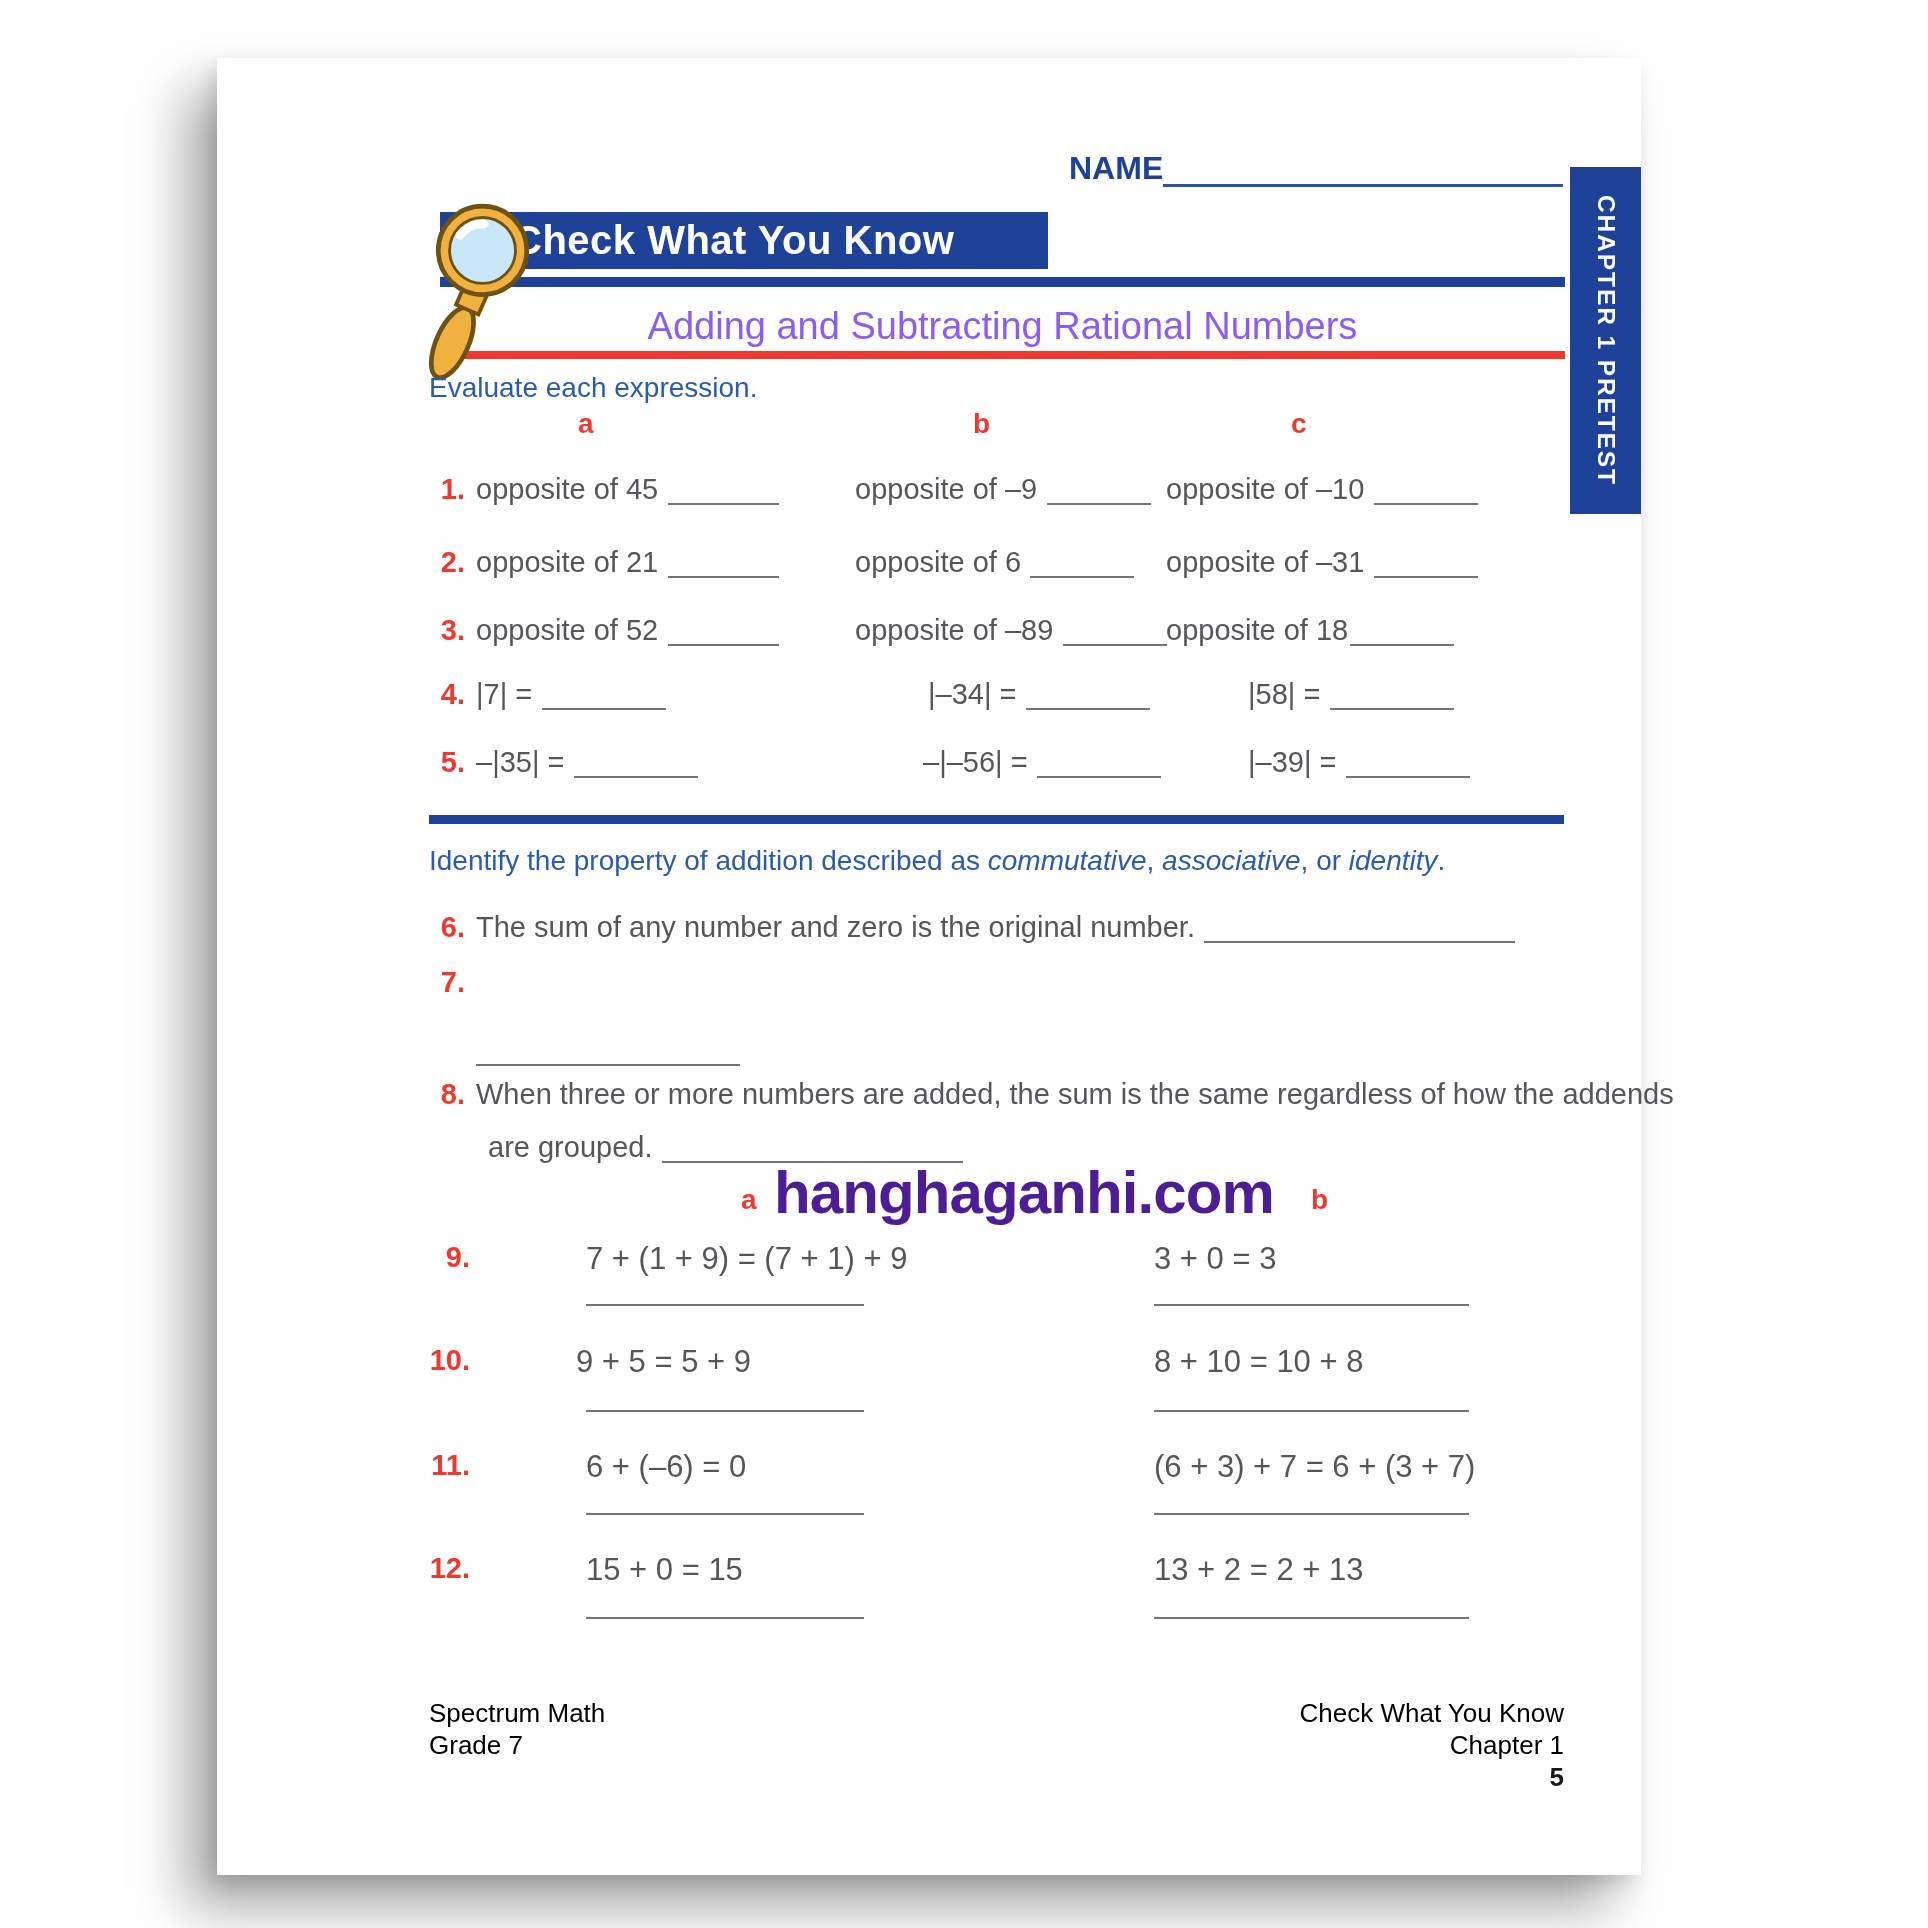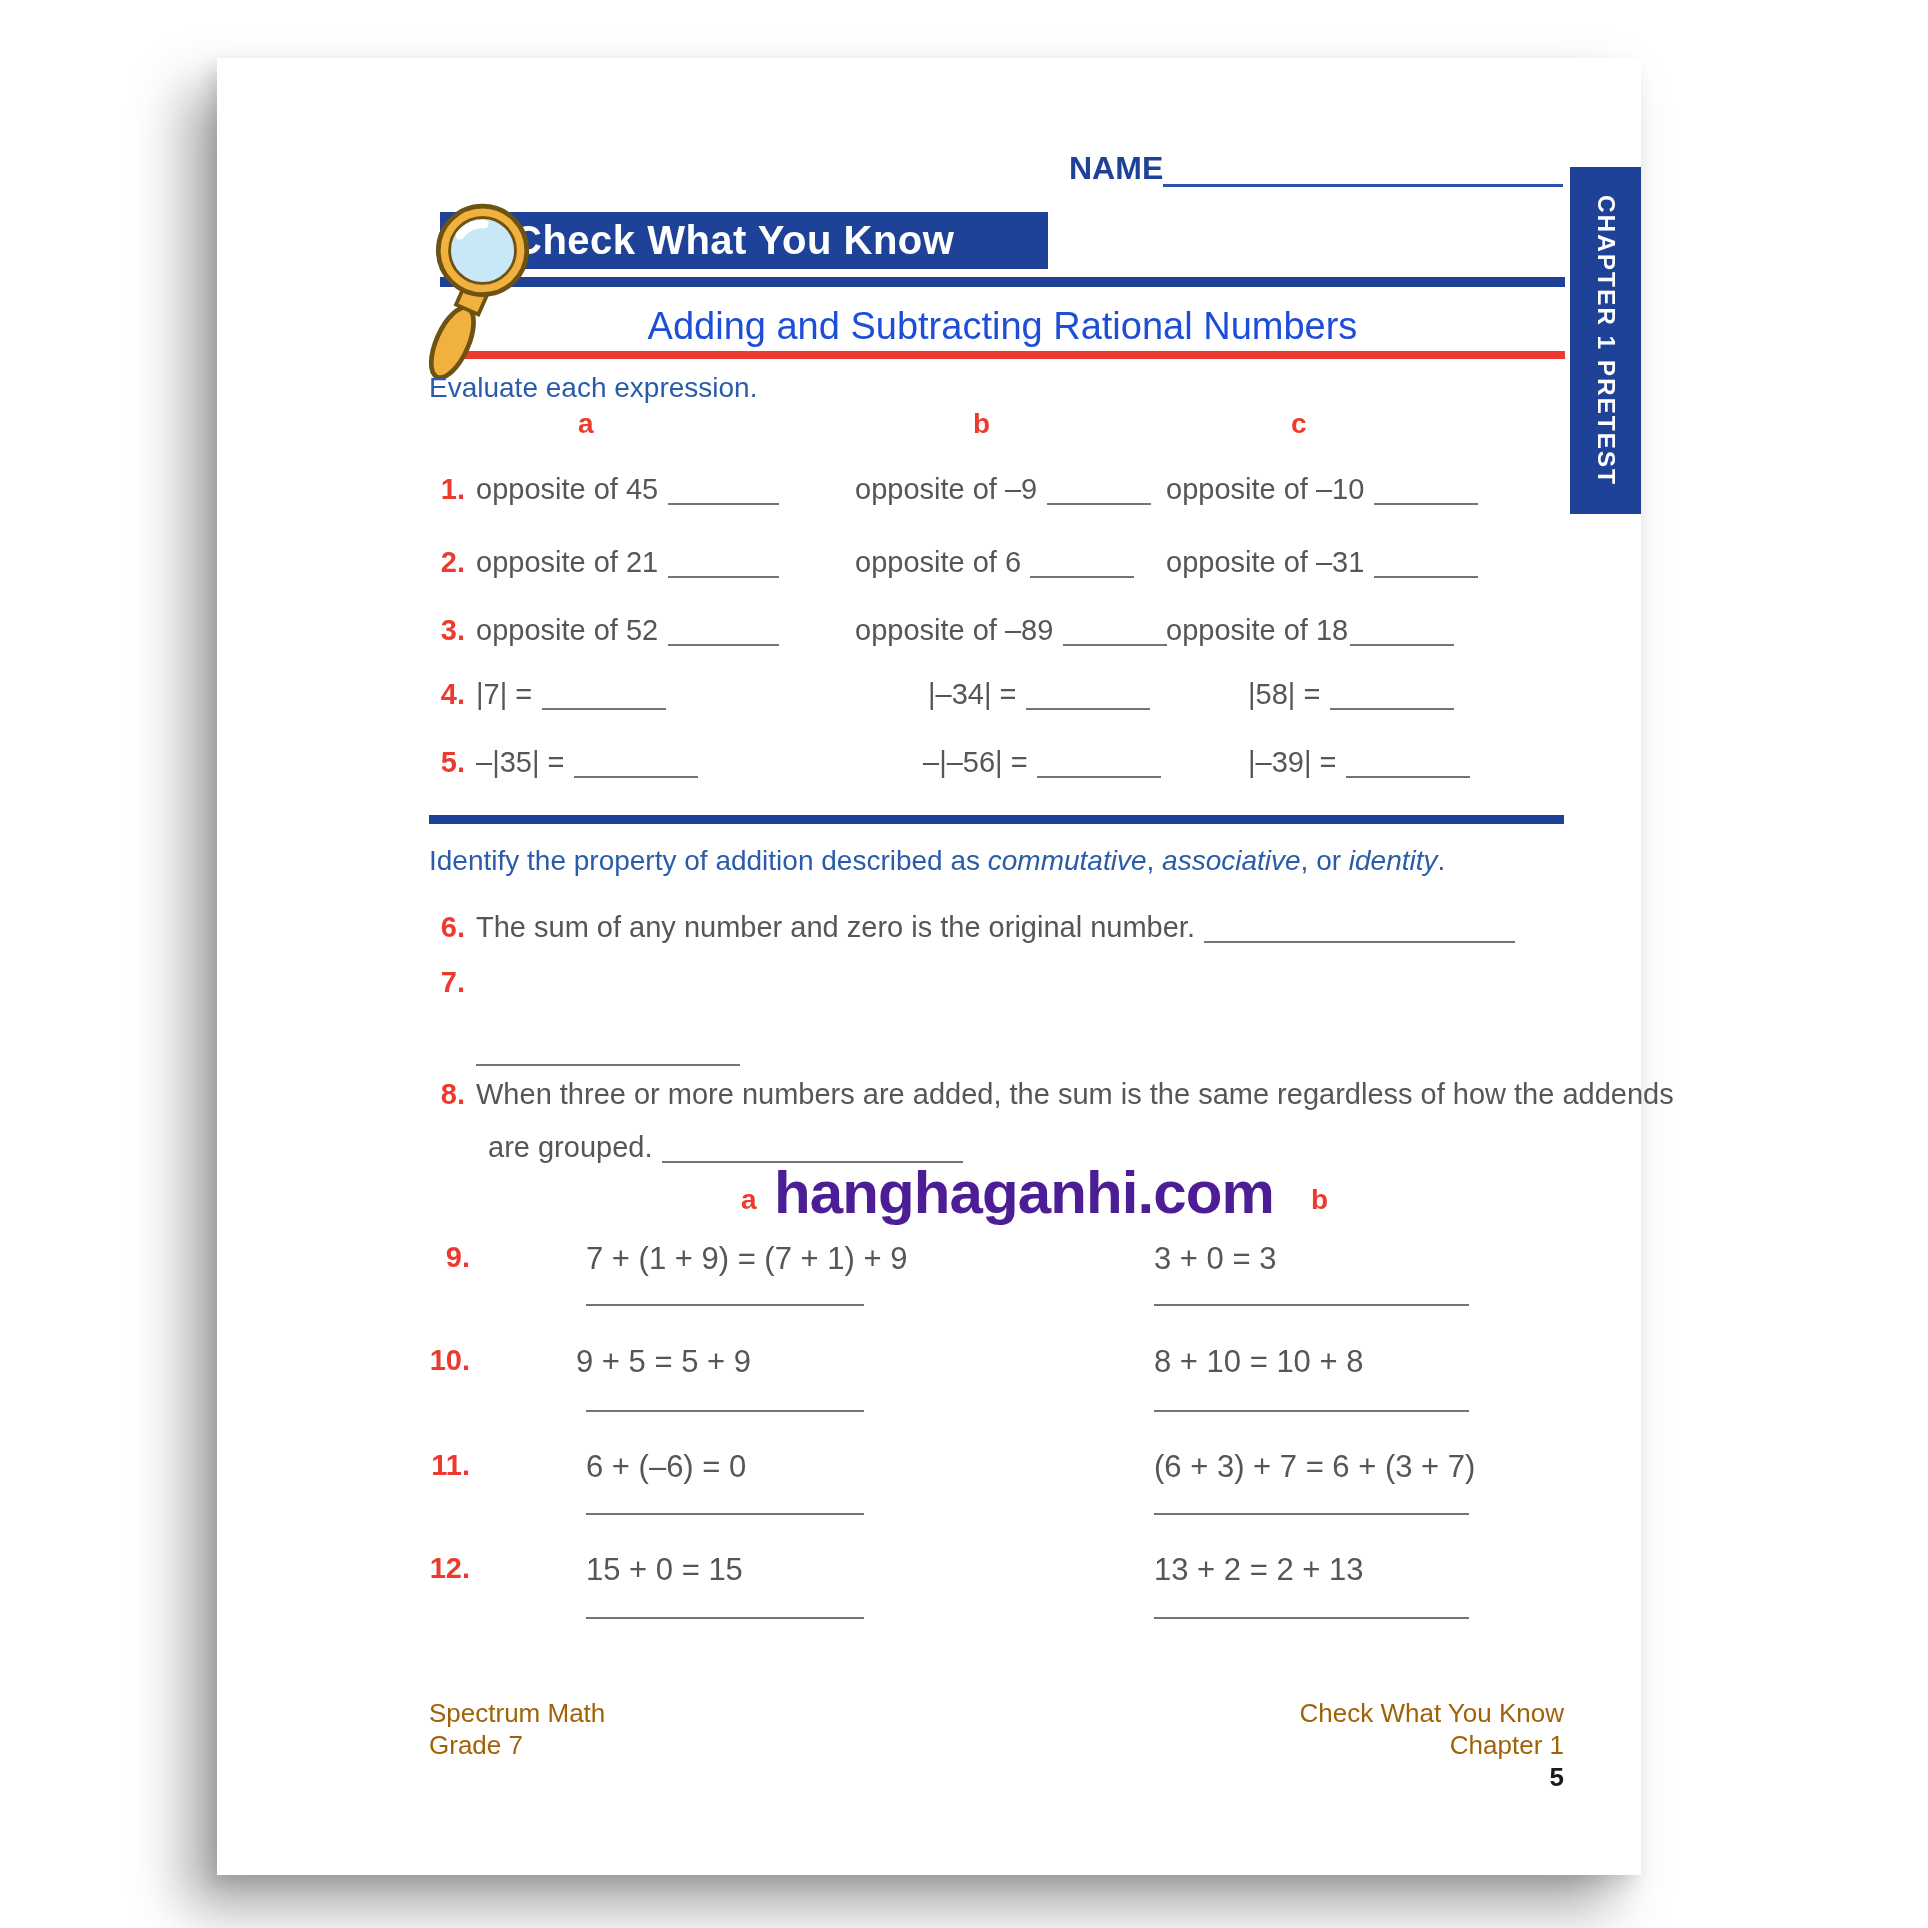--- a/index.html
+++ b/index.html
@@ -2,38 +2,38 @@
 <html style="font-size:15px"><head>
 <meta charset="utf-8">
 <style>
   html,body{margin:0;padding:0;background:#ffffff;}
   .canvas{position:relative;width:1928px;height:1928px;background:#ffffff;overflow:hidden;
           font-family:"Liberation Sans", sans-serif;}
   .page{position:absolute;left:217px;top:58px;width:1424px;height:1817px;background:#ffffff;
         box-shadow:-30px 32px 52px rgba(0,0,0,0.35), -5.6px 9.4px 17px rgba(0,0,0,0.12);}
   .abs{position:absolute;}
   .dkblue{color:#1e4297;}
-  .red{color:#1d4ed8;}
+  .red{color:#8b5cf6;}
   .bold{font-weight:bold;}
   .banner{background:#1e4297;color:#ffffff;font-weight:bold;font-size:40px;line-height:57px;
           letter-spacing:0.5px;}
   .rule-blue{background:#1e4297;}
   .rule-red{background:#ee3a2e;}
   .num{font-weight:bold;color:#ee3a2e;font-size:29px;text-align:right;}
   .cell{font-size:29px;color:#55565a;white-space:nowrap;}
   .blank{display:inline-block;border-bottom:2.8px solid #737477;height:3.8px;margin-left:9.4px;
          vertical-align:-5.6px;}
   .ansline{border-bottom:2.8px solid #737477;height:0;}
   .colhead{font-size:28px;font-weight:bold;color:#ee3a2e;}
   .instr{font-size:28px;color:#2a5caa;}
   .tab{background:#1e4297;color:#ffffff;font-weight:bold;font-size:24.5px;letter-spacing:1.9px;
        writing-mode:vertical-rl;text-orientation:sideways;display:flex;align-items:center;
        justify-content:center;}
   .expr{font-size:31px;color:#55565a;white-space:nowrap;}
-  .footer-sm{font-size:26px;color:#a16207;}
+  .footer-sm{font-size:26px;color:#000000;}
   .wm{font-size:60px;font-weight:bold;color:#4c1d95;letter-spacing:-0.9px;white-space:nowrap;}
   i.prop{font-style:italic;}
 </style>
 </head>
 <body>
 
 <div class="canvas">
   <div class="page">
 
     <span class="abs dkblue bold" style="left:852px;top:92px;font-size:32px;">NAME</span>

